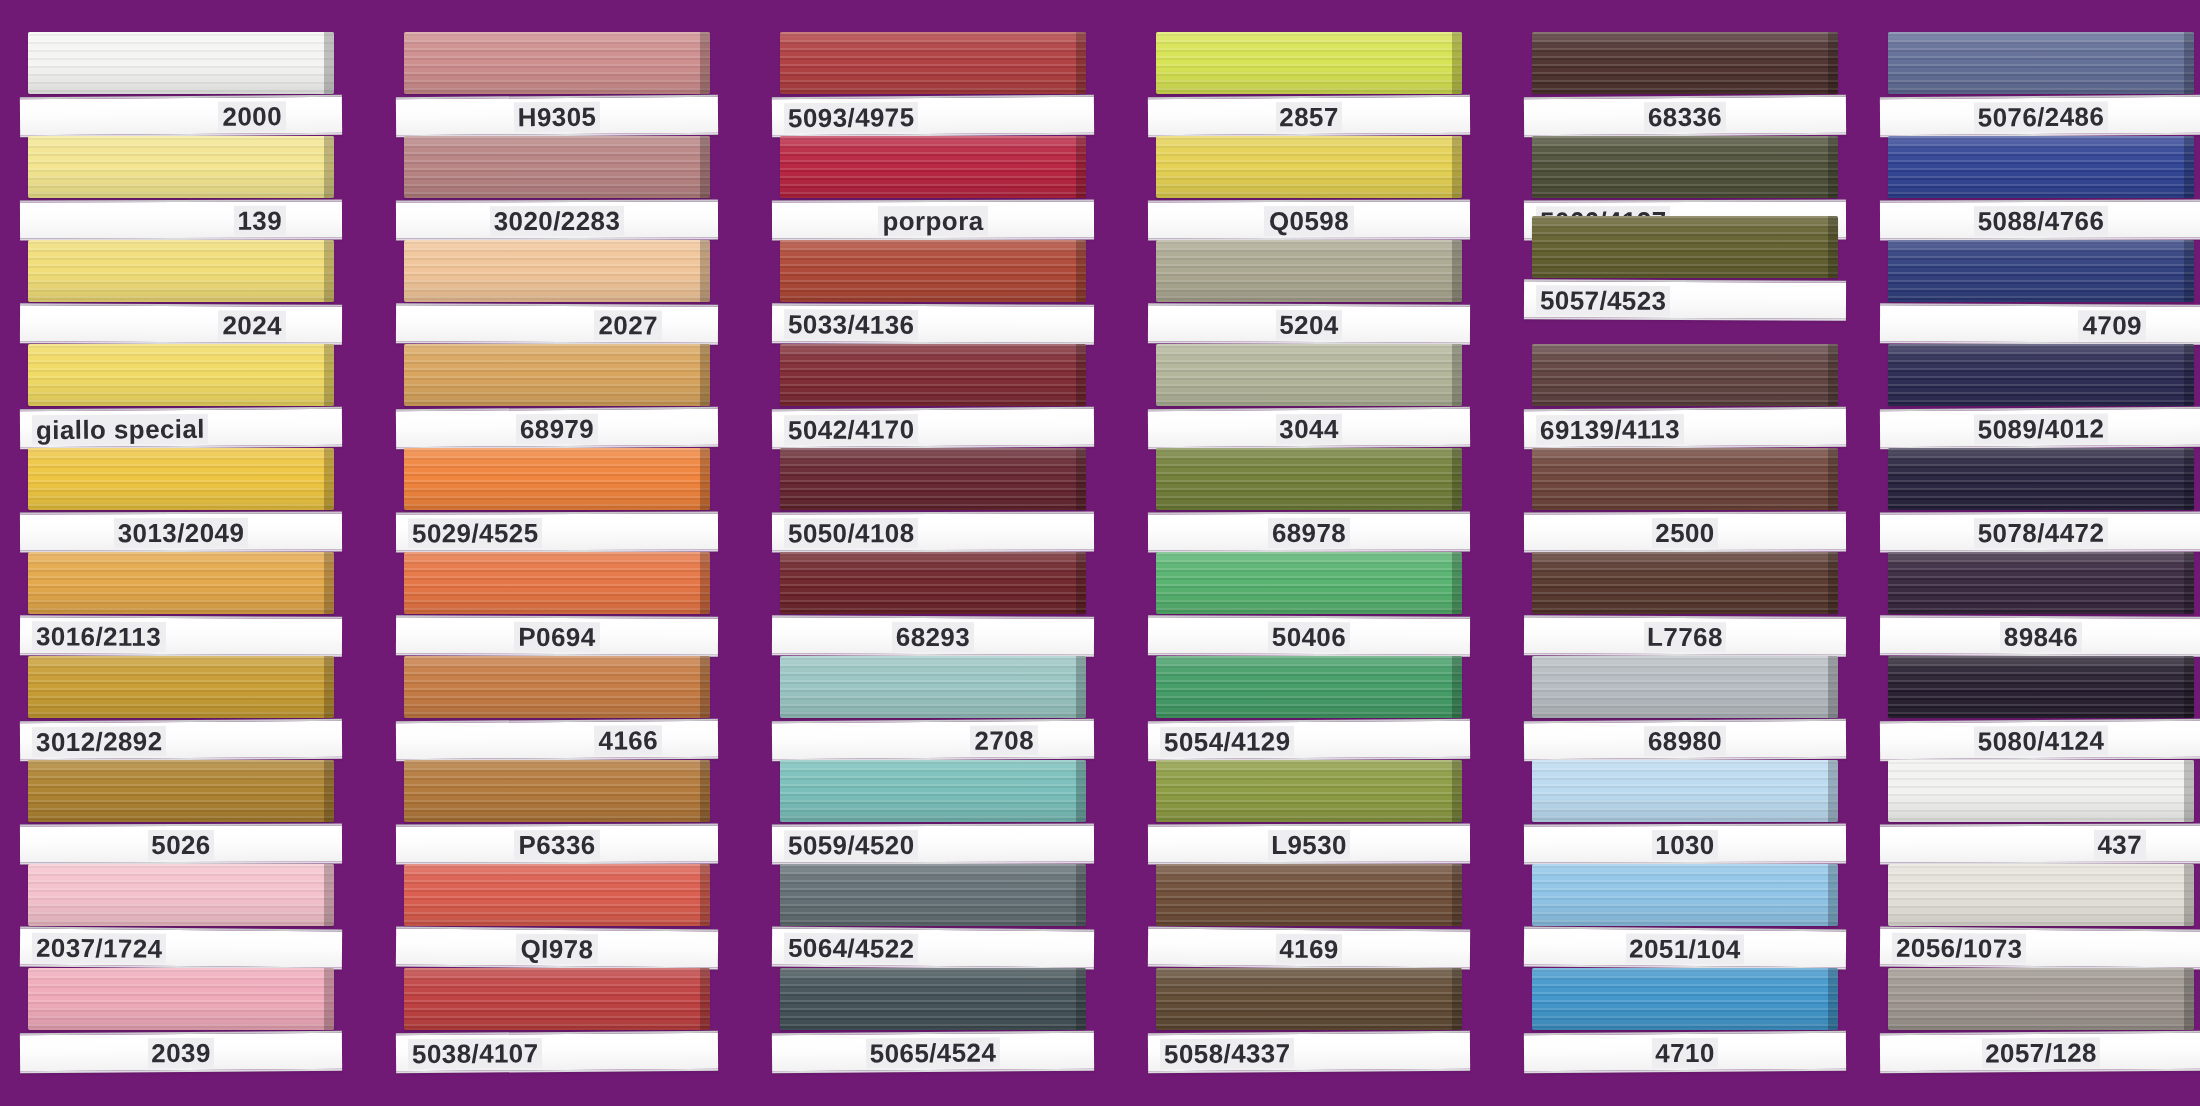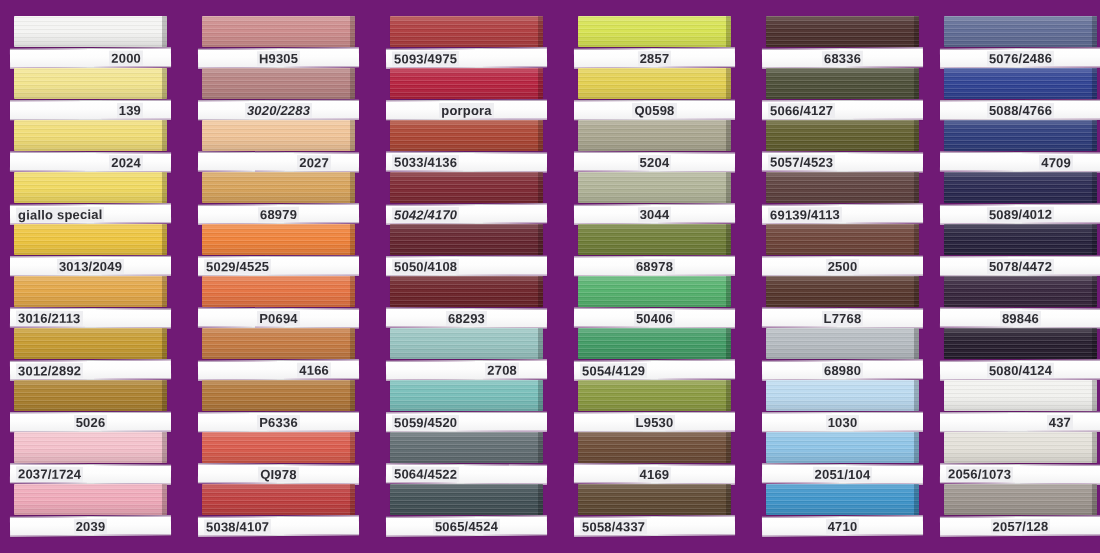--- a/index.html
+++ b/index.html
@@ -241,21 +241,21 @@
         <div class="ribbon">
           <div class="fill" title="#cc8a8a" style="background: rgb(204, 138, 138);"></div>
           <div class="threads"></div>
           <div class="sheen"></div>
           <div class="endcap"></div>
         </div>
         <div class="label-strip align-center tilt-a">
           <span class="label-text">H9305</span>
         </div>
       </div>
-      <div class="swatch-entry" style="top: 68px; height: 54px; font-style: italic;">
+      <div class="swatch-entry" style="top: 68px; height: 54px;">
         <div class="ribbon">
           <div class="fill" title="#b5807f" style="background: rgb(181, 128, 127);"></div>
           <div class="threads"></div>
           <div class="sheen"></div>
           <div class="endcap"></div>
         </div>
         <div class="label-strip align-center tilt-c">
           <span class="label-text">3020/2283</span>
         </div>
       </div>
@@ -375,21 +375,21 @@
         <div class="ribbon">
           <div class="fill" title="#ab4331" style="background: rgb(171, 67, 49);"></div>
           <div class="threads"></div>
           <div class="sheen"></div>
           <div class="endcap"></div>
         </div>
         <div class="label-strip align-left tilt-b">
           <span class="label-text">5033/4136</span>
         </div>
       </div>
-      <div class="swatch-entry" style="top: 172px; height: 54px; font-style: italic;">
+      <div class="swatch-entry" style="top: 172px; height: 54px;">
         <div class="ribbon">
           <div class="fill" title="#7c2630" style="background: rgb(124, 38, 48);"></div>
           <div class="threads"></div>
           <div class="sheen"></div>
           <div class="endcap"></div>
         </div>
         <div class="label-strip align-left tilt-a">
           <span class="label-text">5042/4170</span>
         </div>
       </div>
@@ -588,21 +588,21 @@
         <div class="ribbon">
           <div class="fill" title="#4a4c35" style="background: rgb(74, 76, 53);"></div>
           <div class="threads"></div>
           <div class="sheen"></div>
           <div class="endcap"></div>
         </div>
         <div class="label-strip align-left tilt-c">
           <span class="label-text">5066/4127</span>
         </div>
       </div>
-      <div class="swatch-entry" style="top: 120px; height: 54px; text-align: center;">
+      <div class="swatch-entry" style="top: 108px; height: 54px; text-align: center;">
         <div class="ribbon">
           <div class="fill" title="#5f5c2b" style="background: rgb(95, 92, 43);"></div>
           <div class="threads"></div>
           <div class="sheen"></div>
           <div class="endcap"></div>
         </div>
         <div class="label-strip align-left tilt-b">
           <span class="label-text">5057/4523</span>
         </div>
       </div>

